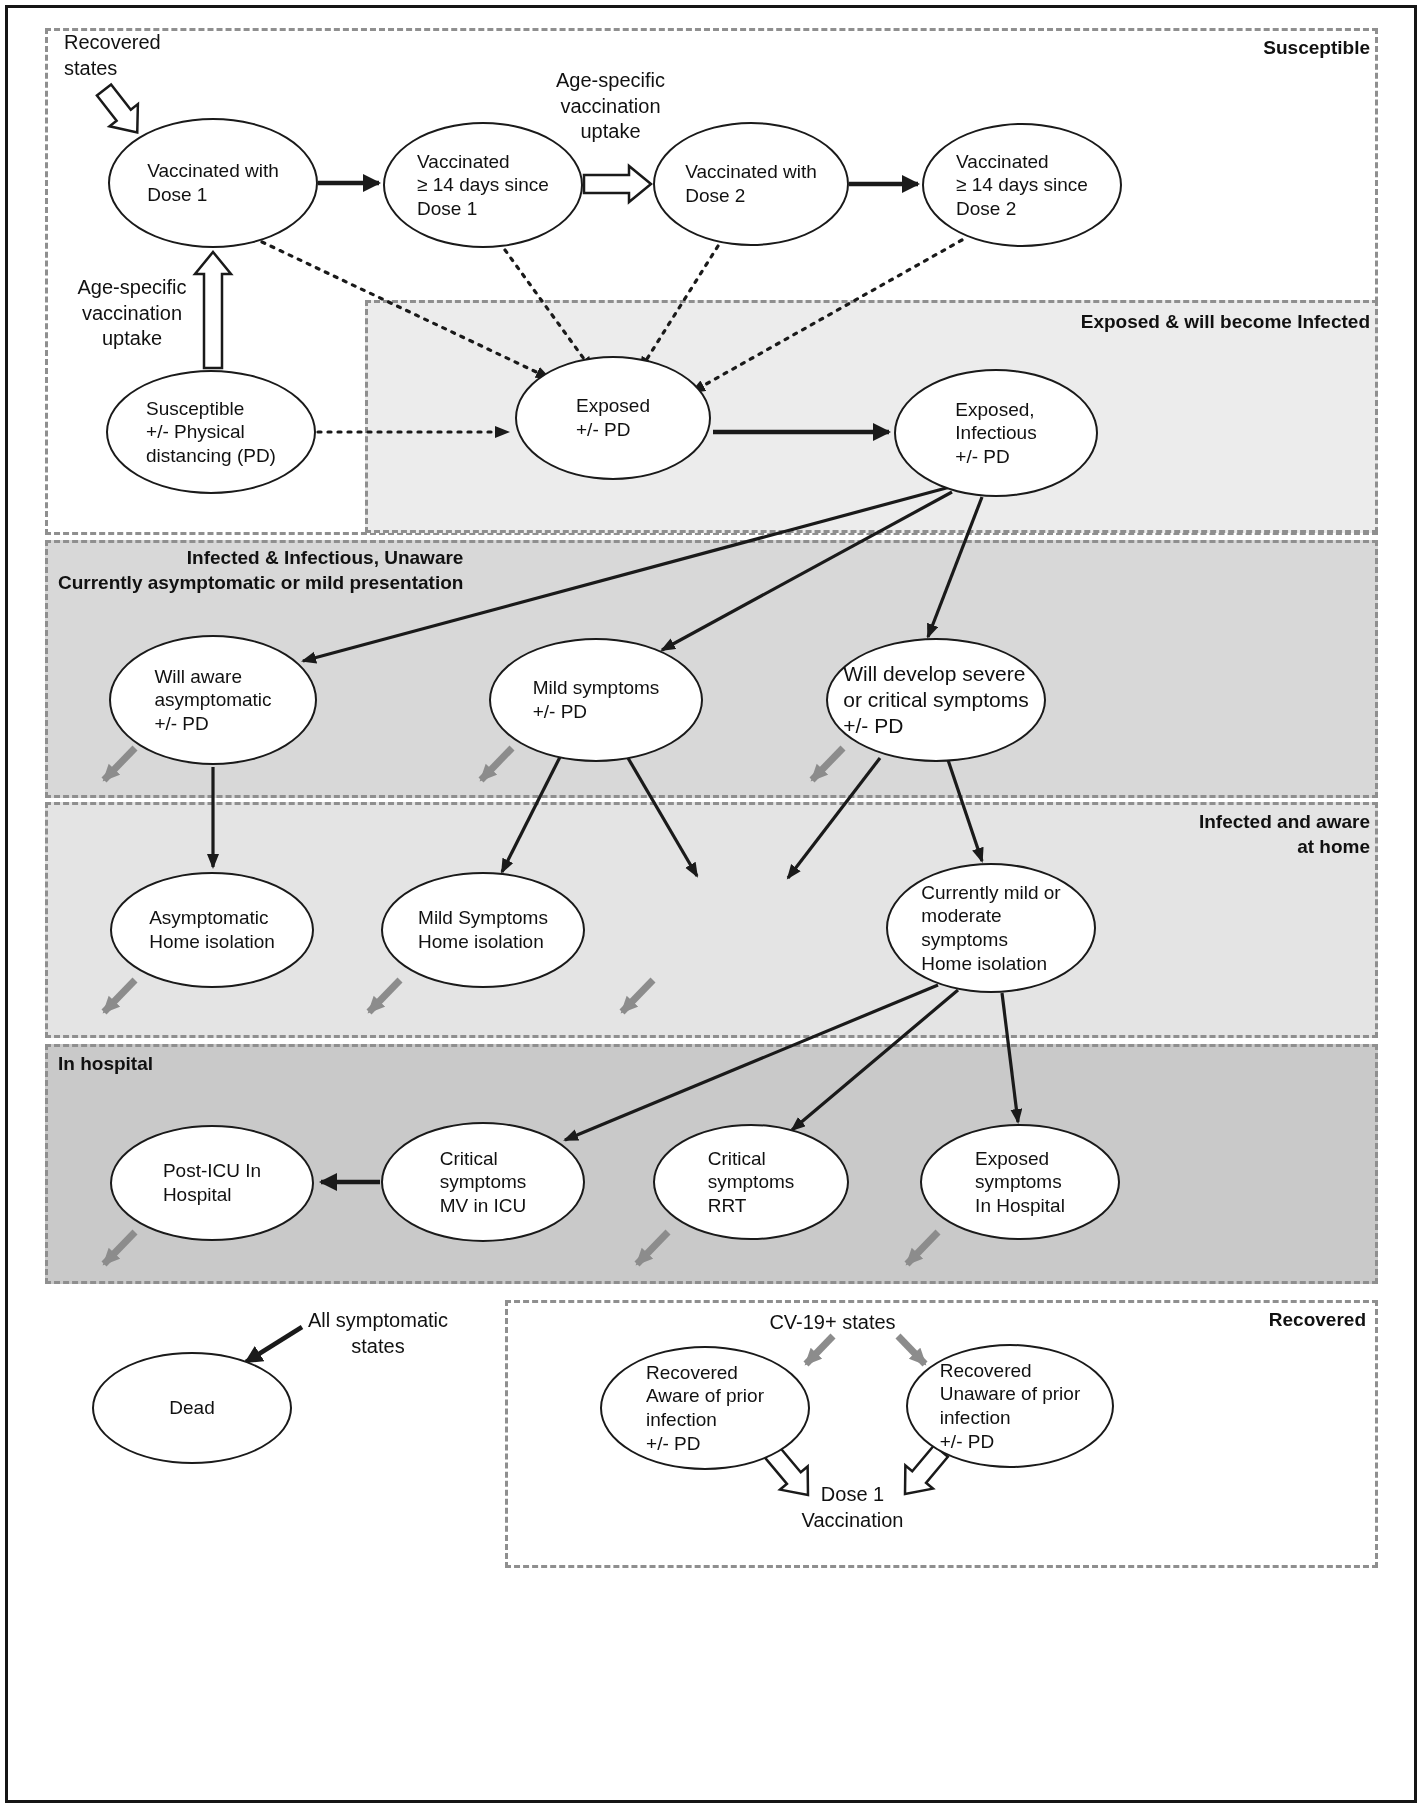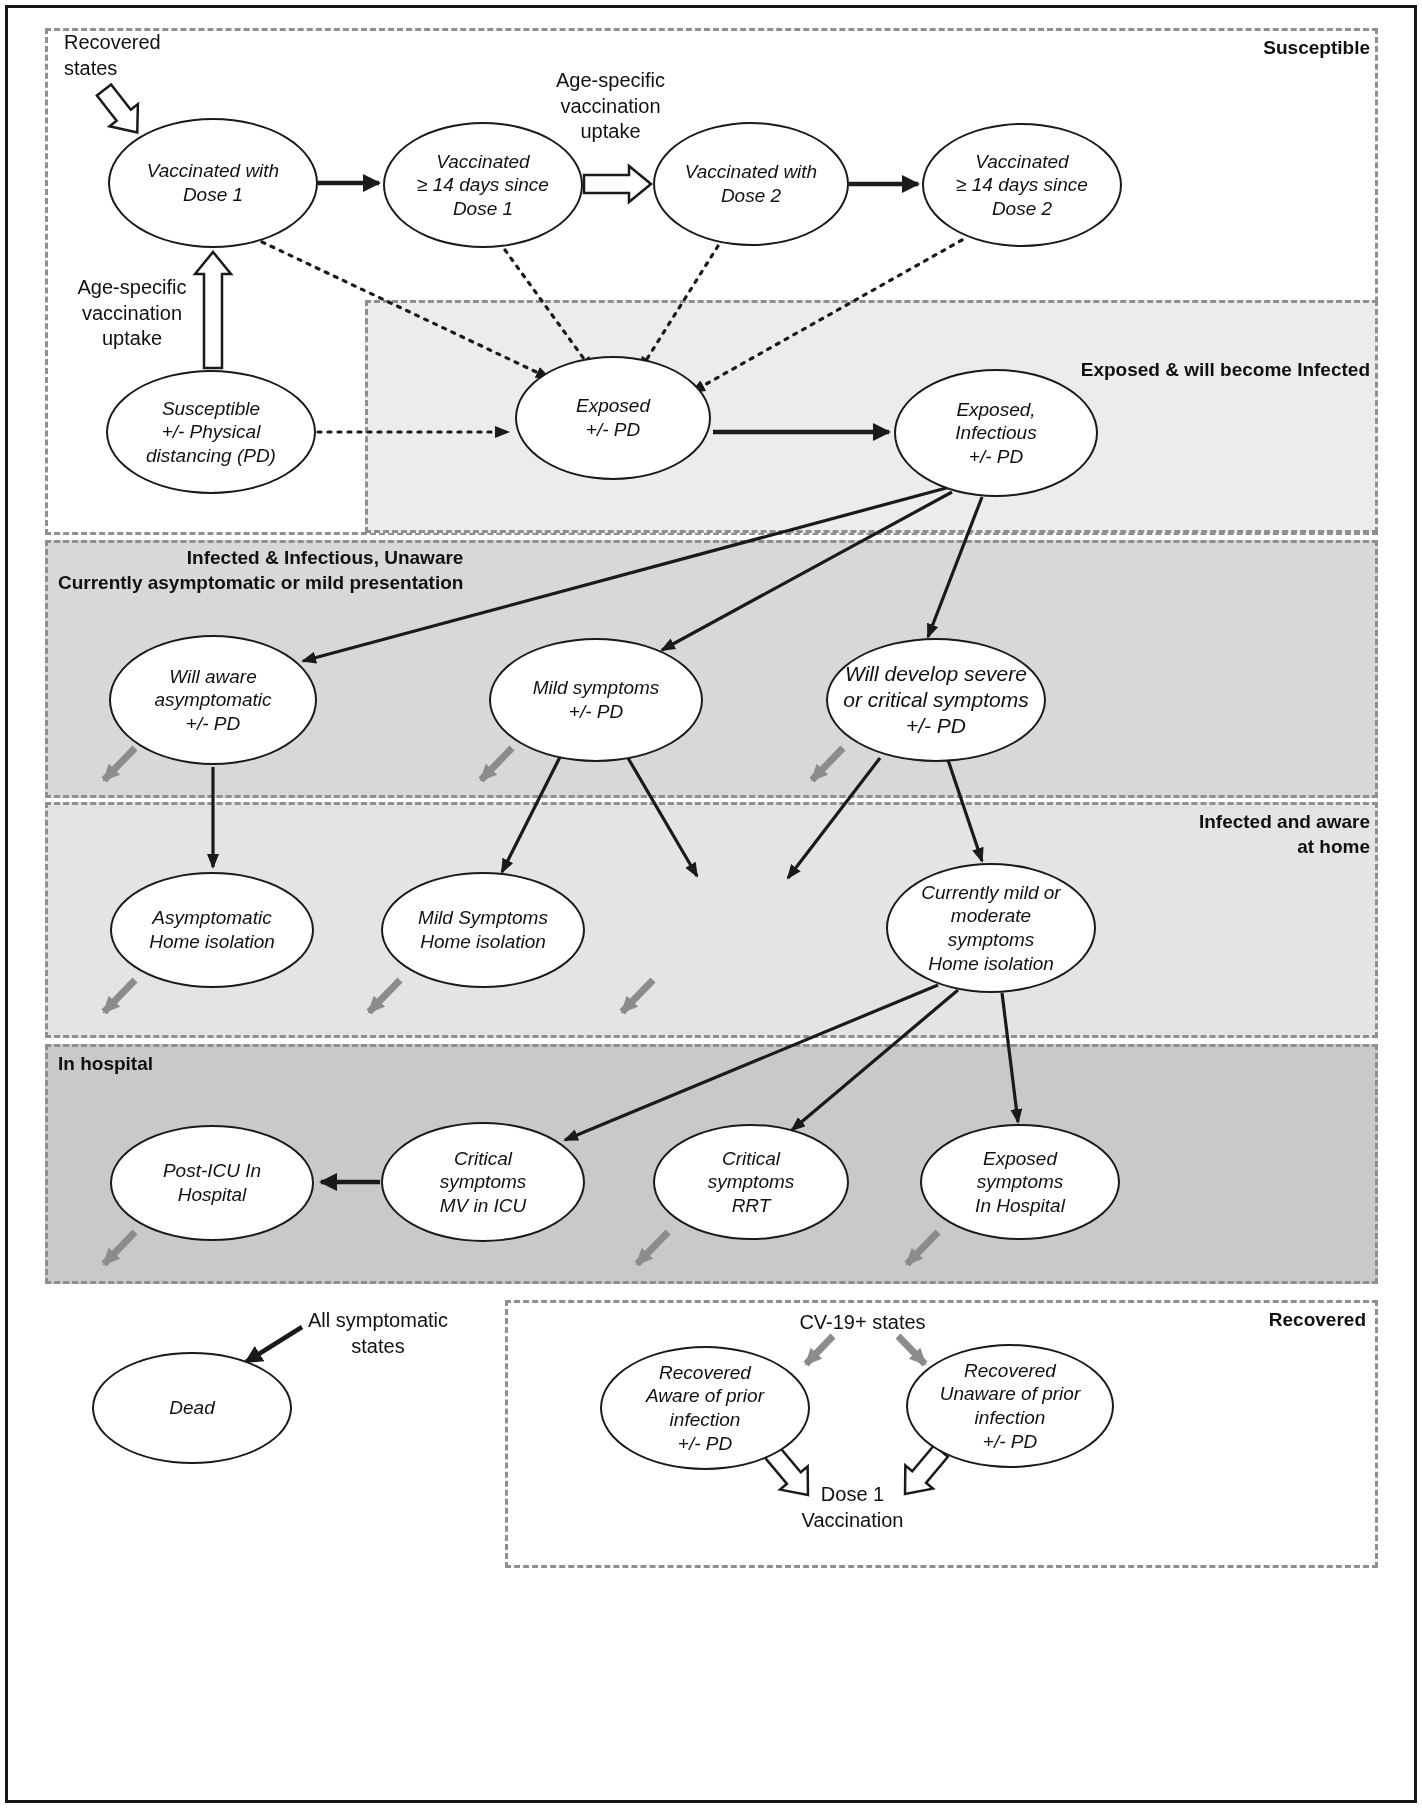--- a/index.html
+++ b/index.html
@@ -15,22 +15,22 @@
   .region{
     position:absolute;box-sizing:border-box;
     border:3px dashed var(--region-border,#8f8f8f);z-index:1;
   }
   .arrows{position:absolute;left:0;top:0;z-index:2;}
   .node{
     position:absolute;box-sizing:border-box;z-index:3;
     border:2.5px solid var(--line-black,#1a1a1a);border-radius:50%;
     background:var(--node-fill,#fff);
     display:flex;align-items:center;justify-content:center;
-    text-align:center;white-space:pre-line;
-    font-size:19px;line-height:1.24;font-style:italic;
+    white-space:pre-line;
+    font-size:19px;line-height:1.24;
   }
   .node.small{font-size:21px;}
   .rlabel{
     position:absolute;z-index:4;font-weight:bold;font-size:19px;
     white-space:pre-line;line-height:1.3;
   }
   .rlabel.right{text-align:right;}
   .flabel{
     position:absolute;z-index:4;font-size:20px;white-space:pre-line;
     line-height:1.28;text-align:center;
@@ -163,34 +163,34 @@
   <div class="node" style="left:600px;top:1346px;width:210px;height:124px;">Recovered
 Aware of prior
 infection
 +/- PD</div>
   <div class="node" style="left:906px;top:1344px;width:208px;height:124px;">Recovered
 Unaware of prior
 infection
 +/- PD</div>
 
   <div class="rlabel right" style="right:52px;top:36px;">Susceptible</div>
-  <div class="rlabel right" style="right:52px;top:310px;margin-top:48px;">Exposed &amp; will become Infected</div>
+  <div class="rlabel right" style="right:52px;top:310px;">Exposed &amp; will become Infected</div>
   <div class="rlabel" style="left:58px;top:546px;text-align:right;">Infected &amp; Infectious, Unaware
 Currently asymptomatic or mild presentation</div>
   <div class="rlabel right" style="right:52px;top:810px;">Infected and aware
 at home</div>
   <div class="rlabel" style="left:58px;top:1052px;">In hospital</div>
   <div class="rlabel right" style="right:56px;top:1308px;">Recovered</div>
 
   <div class="flabel left" style="left:64px;top:30px;width:150px;">Recovered
 states</div>
   <div class="flabel" style="left:528px;top:68px;width:165px;">Age-specific
 vaccination
 uptake</div>
   <div class="flabel" style="left:48px;top:275px;width:168px;">Age-specific
 vaccination
 uptake</div>
   <div class="flabel" style="left:298px;top:1308px;width:160px;">All symptomatic
 states</div>
-  <div class="flabel" style="left:790px;top:1310px;width:145px;text-align:center;">CV-19+ states</div>
+  <div class="flabel" style="left:760px;top:1310px;width:145px;text-align:center;">CV-19+ states</div>
   <div class="flabel" style="left:770px;top:1482px;width:165px;">Dose 1
 Vaccination</div>
 </div>
 
 </body></html>

